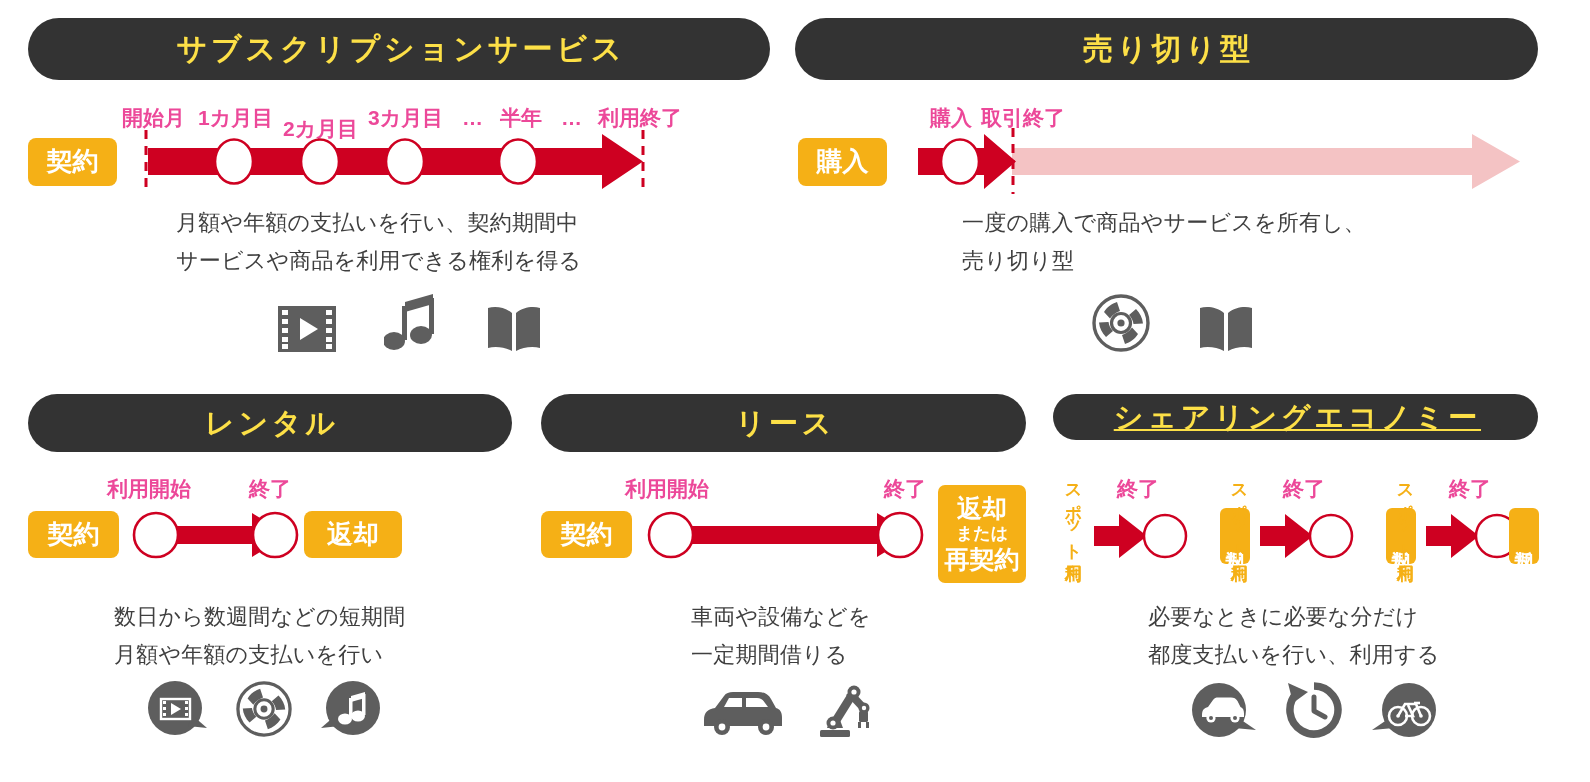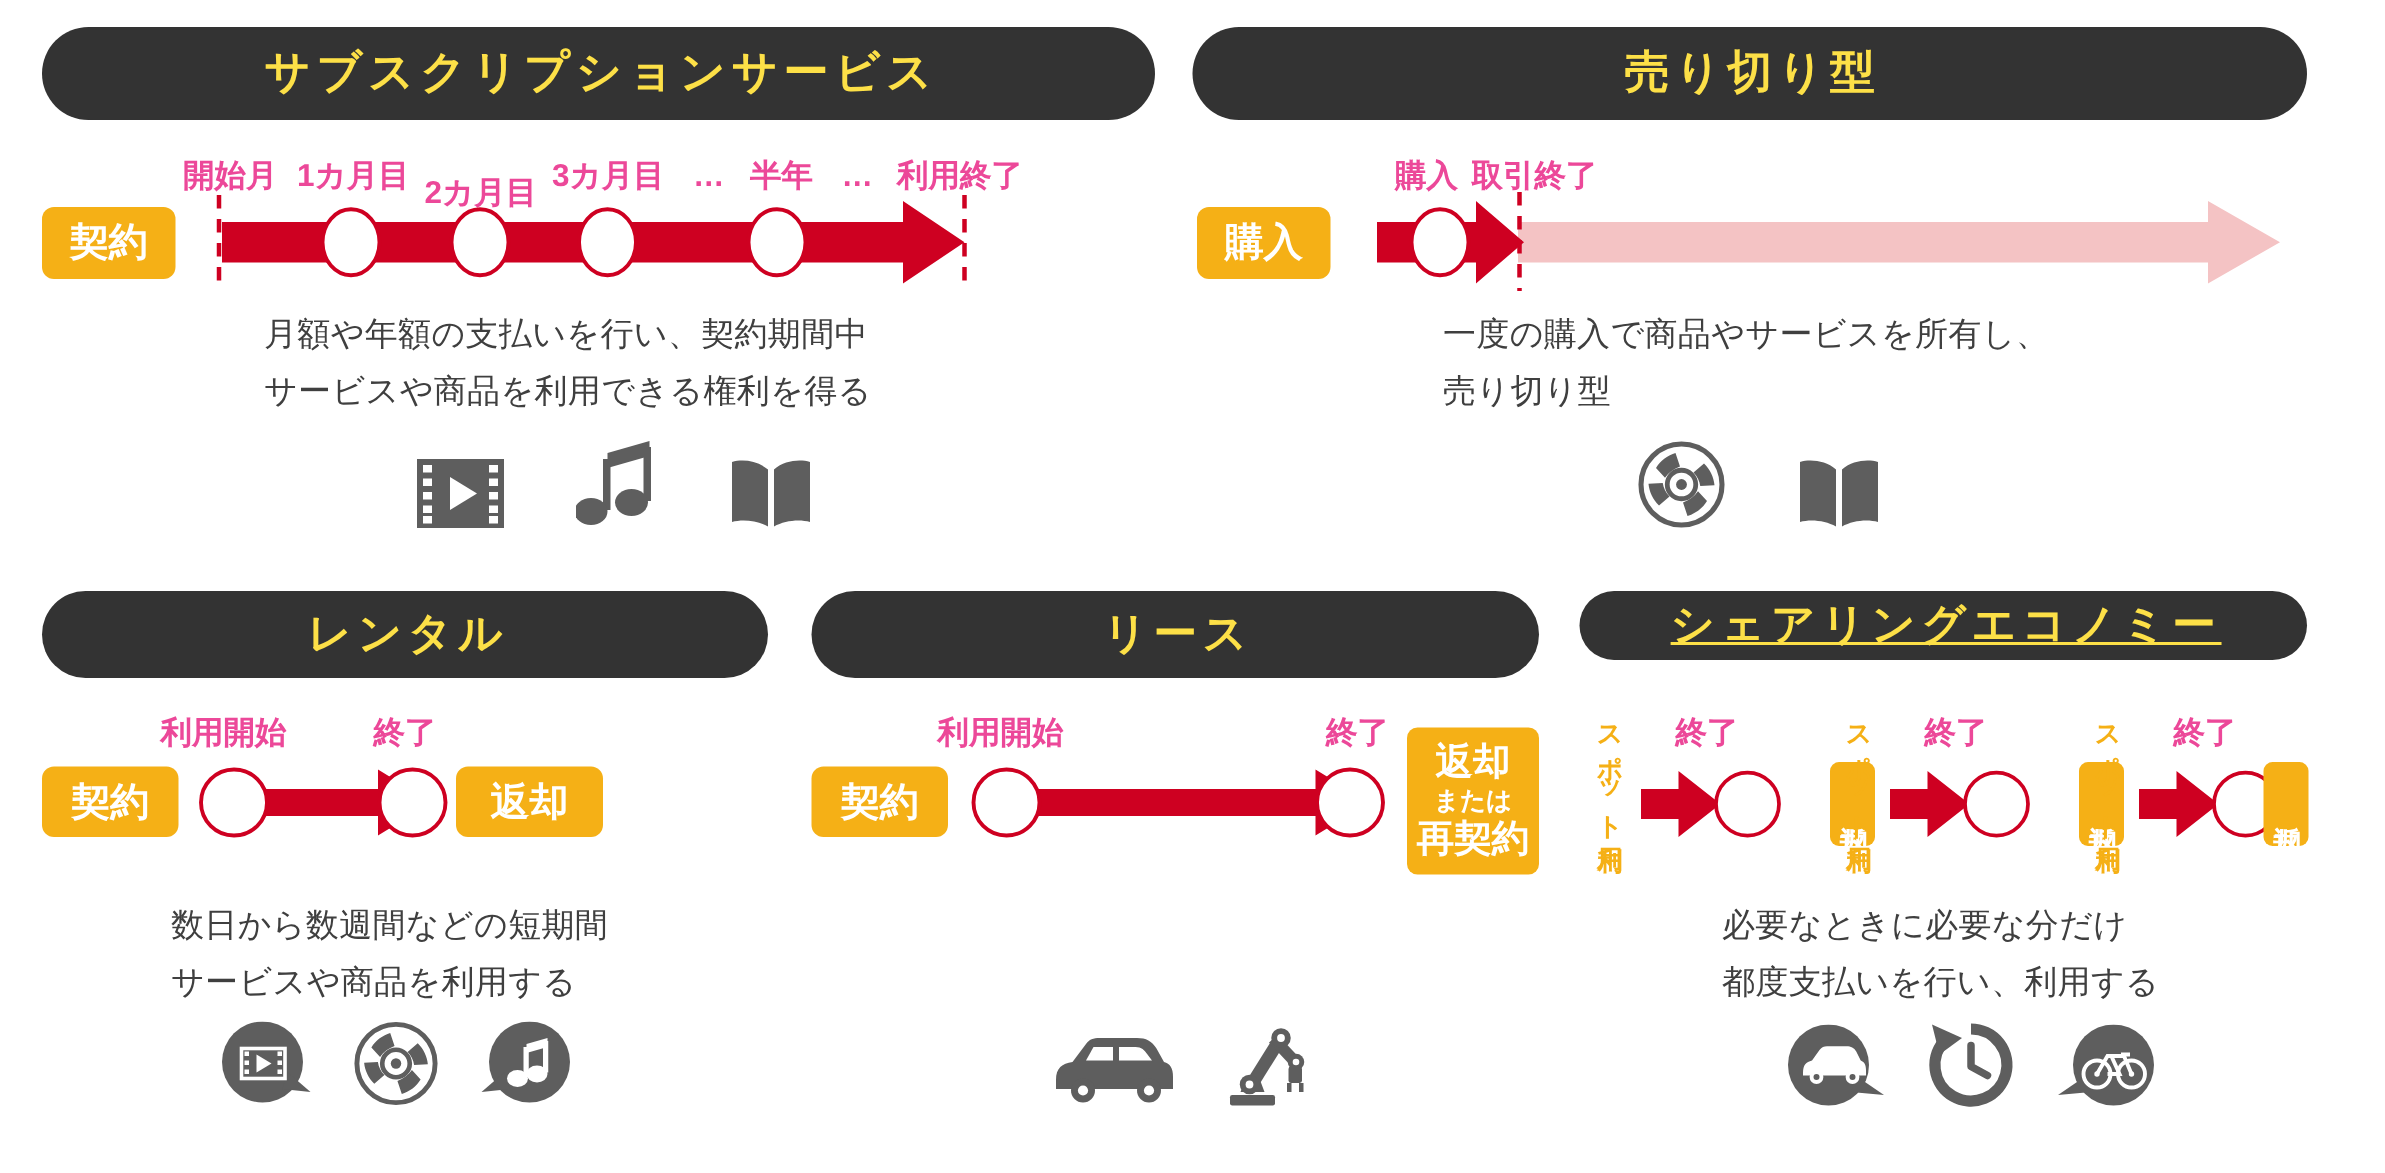--- a/index.html
+++ b/index.html
@@ -249,21 +249,21 @@
       <circle cx="26" cy="31" r="22" fill="#ffffff" stroke="#CE0021" stroke-width="2.6"></circle>
       <circle cx="145" cy="31" r="22" fill="#ffffff" stroke="#CE0021" stroke-width="2.6"></circle>
     </svg>
   </div>
 
   <div class="chip big" style="left:304px; top:511px; width:98px; height:47px;">
     <span>返却</span>
   </div>
 
   <div class="desc" style="left:114px; top:598px; width:420px;">数日から数週間などの短期間
-サービスや商品を利用する</div>
+月額や年額の支払いを行い</div>
 
   <div class="iconrow" style="left:148px; top:681px; gap:26px;">
     <svg width="62" height="56" viewBox="0 0 62 56" xmlns="http://www.w3.org/2000/svg">
       <circle cx="27" cy="27" r="27" fill="#5E5E5E"></circle>
       <path d="M44,34 L59,47 L40,45 Z" fill="#5E5E5E"></path>
       <g fill="#ffffff">
         <rect x="13" y="18" width="29" height="20" fill="none" stroke="#ffffff" stroke-width="2.4"></rect>
         <rect x="15" y="20" width="3" height="3"></rect>
           <rect x="15" y="26" width="3" height="3"></rect>
           <rect x="15" y="32" width="3" height="3"></rect>
@@ -315,20 +315,22 @@
       <circle cx="255" cy="31" r="22" fill="#ffffff" stroke="#CE0021" stroke-width="2.6"></circle>
     </svg>
   </div>
 
   <div class="chip stack" style="left:938px; top:485px; width:88px; height:98px;">
     <span class="l1">返却</span>
     <span class="l2">または</span>
     <span class="l3">再契約</span>
   </div>
 
+  <div class="desc" style="left:691px; top:598px; width:380px;">車両や設備などを
+一定期間借りる</div>
 
   <div class="iconrow" style="left:700px; top:680px; gap:30px;">
     <svg width="84" height="50" viewBox="0 0 84 50" xmlns="http://www.w3.org/2000/svg">
       <g fill="#5E5E5E">
         <path d="M4,32 C4,24 8,21 15,20 L24,8 C26,5 29,4 33,4 L58,4 C64,4 68,6 71,11 L76,20 C80,21 82,24 82,30 L82,38 L4,38 Z"></path>
       </g>
       <g fill="#ffffff">
         <path d="M29,10 L42,10 L42,19 L24,19 Z"></path>
         <path d="M46,10 L57,10 C61,10 63,12 65,15 L68,19 L46,19 Z"></path>
       </g>

